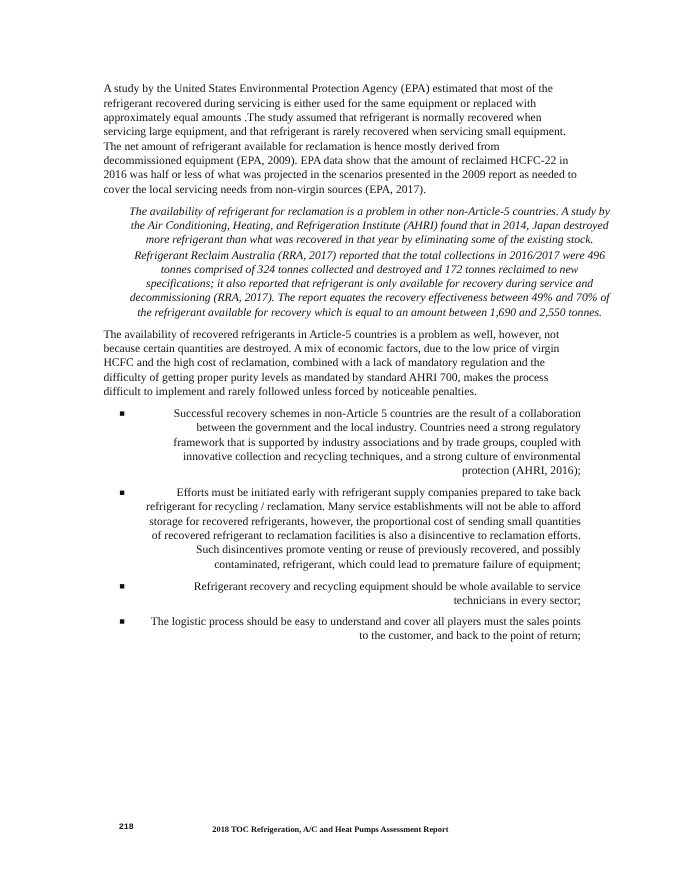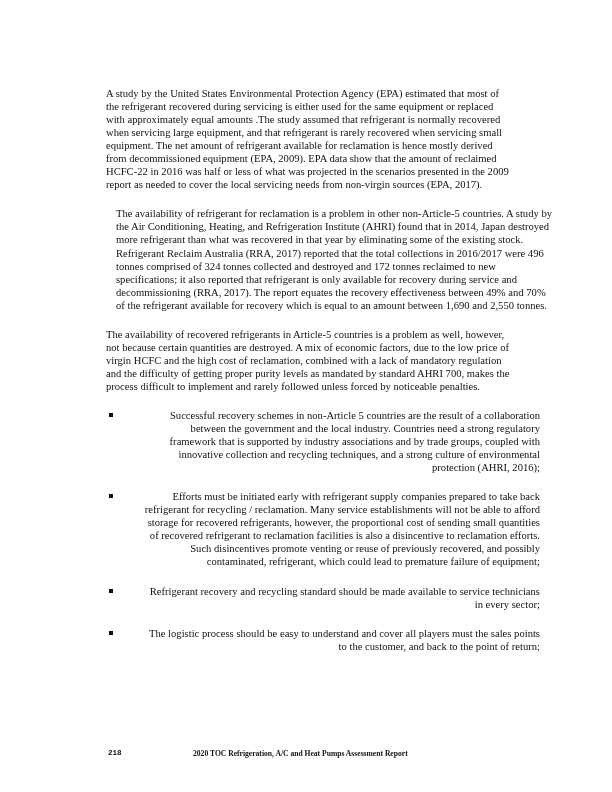--- a/index.html
+++ b/index.html
@@ -1,23 +1,23 @@
 <!DOCTYPE html>
 <html><head>
 <meta charset="utf-8">
 <style>
   html, body { margin: 0; padding: 0; background: #ffffff; }
   body {
     width: 612px; height: 792px; position: relative; overflow: hidden;
     font-family: "Liberation Serif", serif; color: #111111;
   }
   .page { position: absolute; left: 90px; top: 71px; width: 440px; }
-  p { margin: 16px; font-size: 10.6px; line-height: 13.05px; }
+  p { margin: 4px; font-size: 10.6px; line-height: 13.05px; }
   .para { margin-bottom: 7px; }
-  .quote { margin-left: 26px; width: 440px; margin-bottom: 7px; }
+  .quote { font-style: italic; margin-left: 26px; width: 440px; margin-bottom: 7px; text-align: center; }
   ul.bullets { list-style: none; margin: 0; padding: 0; }
   ul.bullets li { position: relative; padding-left: 36px; margin-bottom: 6.5px; }
   ul.bullets li .bullet {
     position: absolute; left: 19px; top: 4px; width: 4px; height: 4px; background: #111;
   }
   ul.bullets li p { width: 398px; text-align: right; }
   .footer {
     position: absolute; top: 749px; left: 108px; font-size: 7.6px; font-weight: bold;
     font-family: "Liberation Serif", serif; width: 420px;
   }
@@ -35,25 +35,25 @@
     <li>
         <span class="bullet"></span>
         <p>Successful recovery schemes in non-Article 5 countries are the result of a collaboration between the government and the local industry. Countries need a strong regulatory framework that is supported by industry associations and by trade groups, coupled with innovative collection and recycling techniques, and a strong culture of environmental protection (AHRI, 2016);</p>
       </li>
     <li>
         <span class="bullet"></span>
         <p>Efforts must be initiated early with refrigerant supply companies prepared to take back refrigerant for recycling / reclamation. Many service establishments will not be able to afford storage for recovered refrigerants, however, the proportional cost of sending small quantities of recovered refrigerant to reclamation facilities is also a disincentive to reclamation efforts. Such disincentives promote venting or reuse of previously recovered, and possibly contaminated, refrigerant, which could lead to premature failure of equipment;</p>
       </li>
     <li>
         <span class="bullet"></span>
-        <p>Refrigerant recovery and recycling standard should be made available to service technicians in every sector;</p>
+        <p>Refrigerant recovery and recycling equipment should be whole available to service technicians in every sector;</p>
       </li>
     <li>
         <span class="bullet"></span>
         <p>The logistic process should be easy to understand and cover all players must the sales points to the customer, and back to the point of return;</p>
       </li>
   </ul>
 </div>
 
 <div class="footer">
   <span class="pnum">218</span>
-  <span class="title">2020 TOC Refrigeration, A/C and Heat Pumps Assessment Report</span>
+  <span class="title">2018 TOC Refrigeration, A/C and Heat Pumps Assessment Report</span>
 </div>
 
 </body></html>

